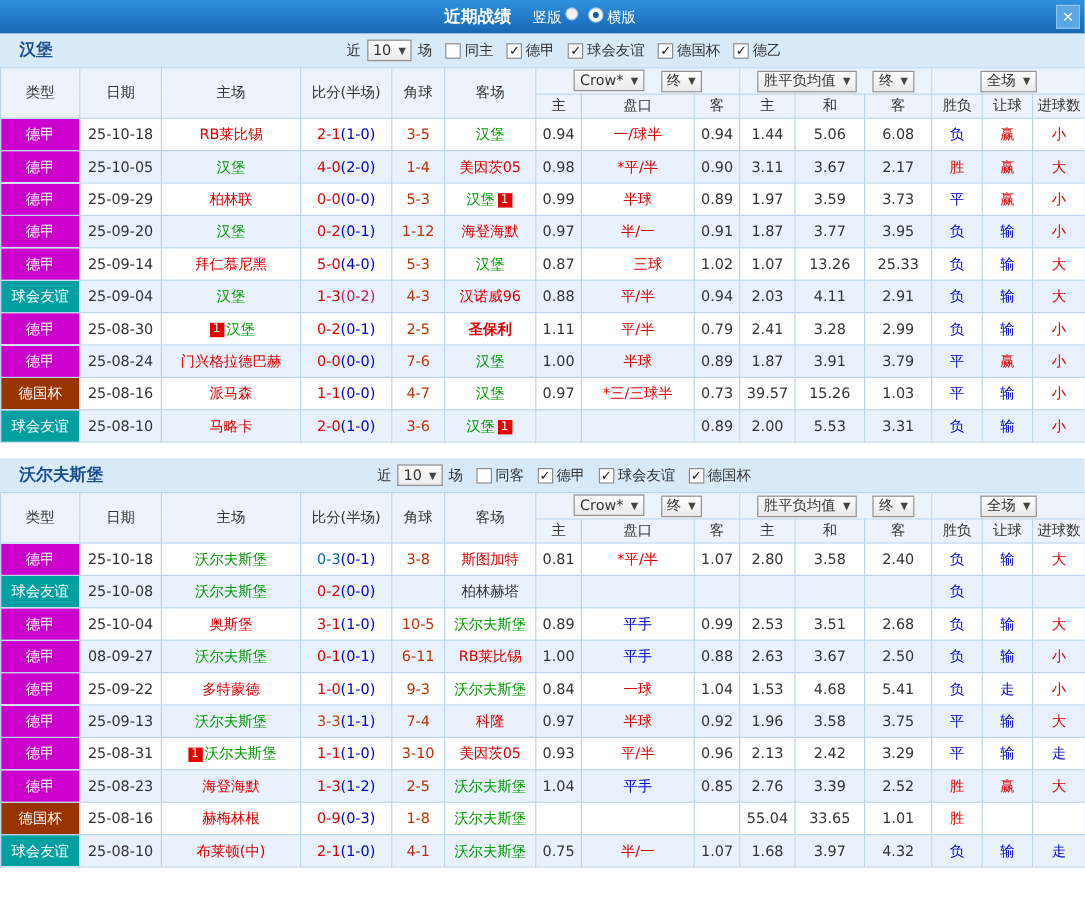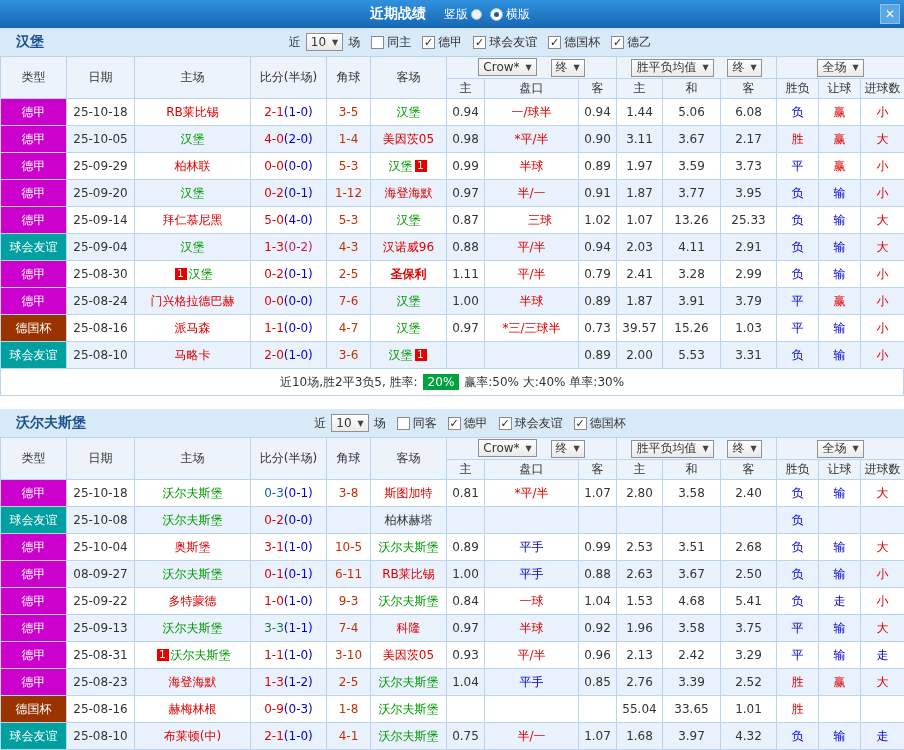--- a/index.html
+++ b/index.html
@@ -1,20 +1,20 @@
 <!DOCTYPE html>
 <html><head>
 <meta charset="utf-8">
 <style>
   *{margin:0;padding:0;box-sizing:border-box}
   html,body{width:904px;height:750px;overflow:hidden}
   body{font-family:"DejaVu Sans","Liberation Sans",sans-serif;font-size:12px;color:#333;background:#fff}
   .titlebar{height:28px;background:linear-gradient(#2f91de,#1767b3);display:flex;align-items:center;justify-content:center;position:relative;color:#fff}
   .title{font-weight:bold;font-size:14px;margin-right:14px}
-  .opt{display:inline-flex;align-items:center;gap:3px;margin:0 4px;cursor:pointer}
+  .opt{display:inline-flex;align-items:flex-start;gap:3px;margin:0 4px;cursor:pointer}
   .radio{width:11px;height:11px;border-radius:50%;background:#f2f2f2;border:1px solid #9cc3e4;display:inline-block;position:relative}
   .radio.selected{width:13px;height:13px;background:#fff}
   .radio.selected::after{content:"";position:absolute;left:3px;top:3px;width:5px;height:5px;border-radius:50%;background:#155d9e}
   .close{position:absolute;right:4px;top:4px;width:20px;height:20px;background:#5aa7e6;border:1px solid #8cc4ef;color:#fff;font-weight:bold;text-align:center;line-height:18px;cursor:pointer;font-size:12px}
   .bar{height:28px;background:#d8e9f8;position:relative;display:flex;align-items:center}
   .team{position:absolute;left:16px;color:#1b4e8c;font-weight:bold;font-size:14px}
   .filters{margin:0 auto;display:flex;align-items:center;gap:5px;transform:translateX(18px)}
   .flabel{color:#333}
   .sel{display:inline-flex;align-items:center;gap:6px;border:1px solid #919191;background:linear-gradient(#fff,#e9e9e9);height:18px;padding:0 4px;cursor:pointer;white-space:nowrap}
   .arr{font-size:8px;color:#444}
@@ -315,25 +315,20 @@
           <td class="num">0.89</td>
           <td class="num">2.00</td>
           <td class="num">5.53</td>
           <td class="num">3.31</td>
           <td class="rw" style="color: rgb(0, 0, 204);">负</td>
           <td class="rw" style="color: rgb(0, 0, 204);">输</td>
           <td class="rw" style="color: rgb(221, 0, 0);">小</td>
         </tr>
       </tbody>
   </table>
-  <div class="summary">
-    <span>近10场,胜2平3负5, 胜率:</span>
-    <span class="rate-badge">20%</span>
-    <span>赢率:50% 大:40% 单率:30%</span>
-  </div>
 </div>
 
 <div class="gap"></div>
 
 <div class="section">
   <div class="bar">
     <span class="team">沃尔夫斯堡</span>
     <span class="filters">
         <span class="flabel">近</span>
         <span class="sel">
@@ -507,21 +502,21 @@
           <td class="num">4.68</td>
           <td class="num">5.41</td>
           <td class="rw" style="color: rgb(0, 0, 204);">负</td>
           <td class="rw" style="color: rgb(0, 0, 204);">走</td>
           <td class="rw" style="color: rgb(221, 0, 0);">小</td>
         </tr>
         <tr>
           <td class="league" style="background: rgb(204, 0, 204);">德甲</td>
           <td class="date">25-09-13</td>
           <td class="teamcell"><span class="tname" style="color: rgb(0, 153, 0);">沃尔夫斯堡</span></td>
-          <td class="score"><span class="sc" style="color: #15803d; margin-top: 22px;">3-3</span><span class="half" style="color: rgb(0, 0, 204);">(1-1)</span></td>
+          <td class="score"><span class="sc" style="color: #c2410c; margin-top: 22px;">3-3</span><span class="half" style="color: rgb(0, 0, 204);">(1-1)</span></td>
           <td class="corner" style="color: rgb(192, 48, 0);">7-4</td>
           <td class="teamcell"><span class="tname" style="color: rgb(221, 0, 0);">科隆</span></td>
           <td class="num">0.97</td>
           <td class="pan" style="color: rgb(221, 0, 0);">半球</td>
           <td class="num">0.92</td>
           <td class="num">1.96</td>
           <td class="num">3.58</td>
           <td class="num">3.75</td>
           <td class="rw" style="color: rgb(0, 0, 204);">平</td>
           <td class="rw" style="color: rgb(0, 0, 204);">输</td>

